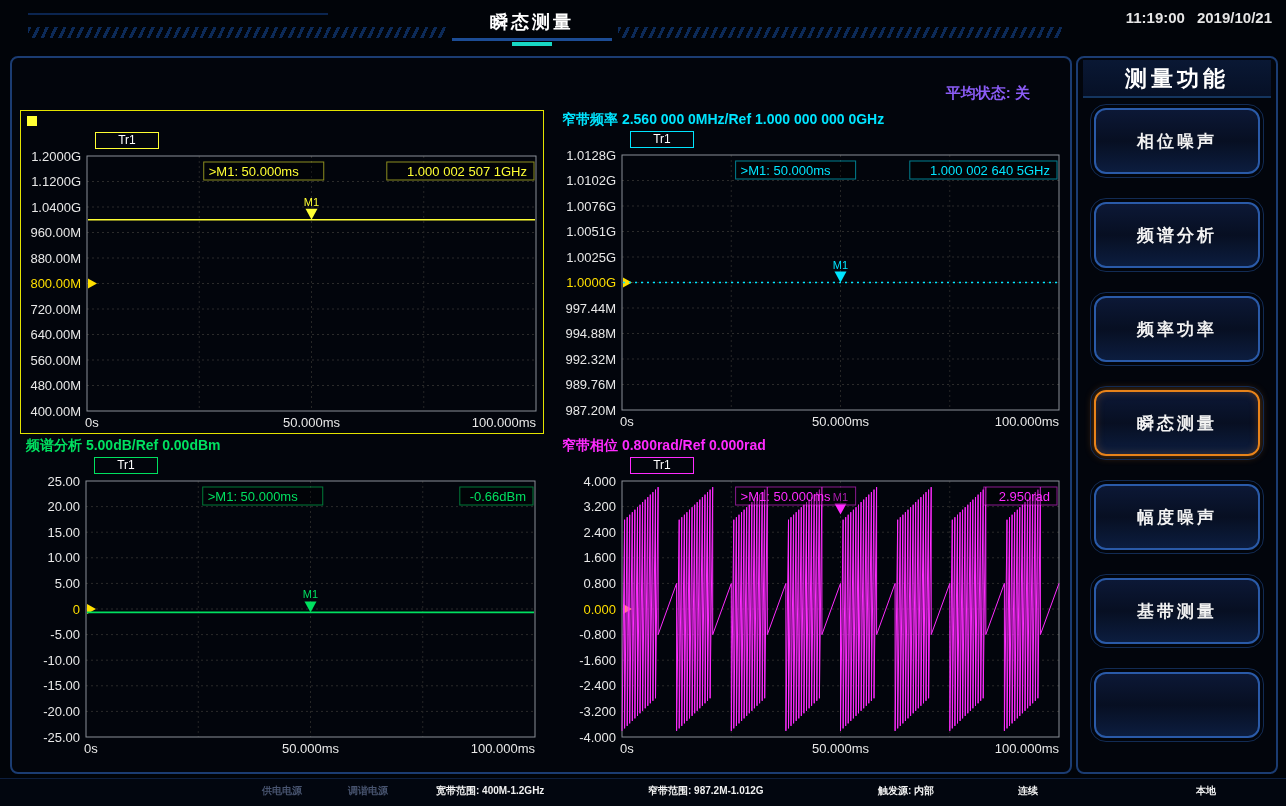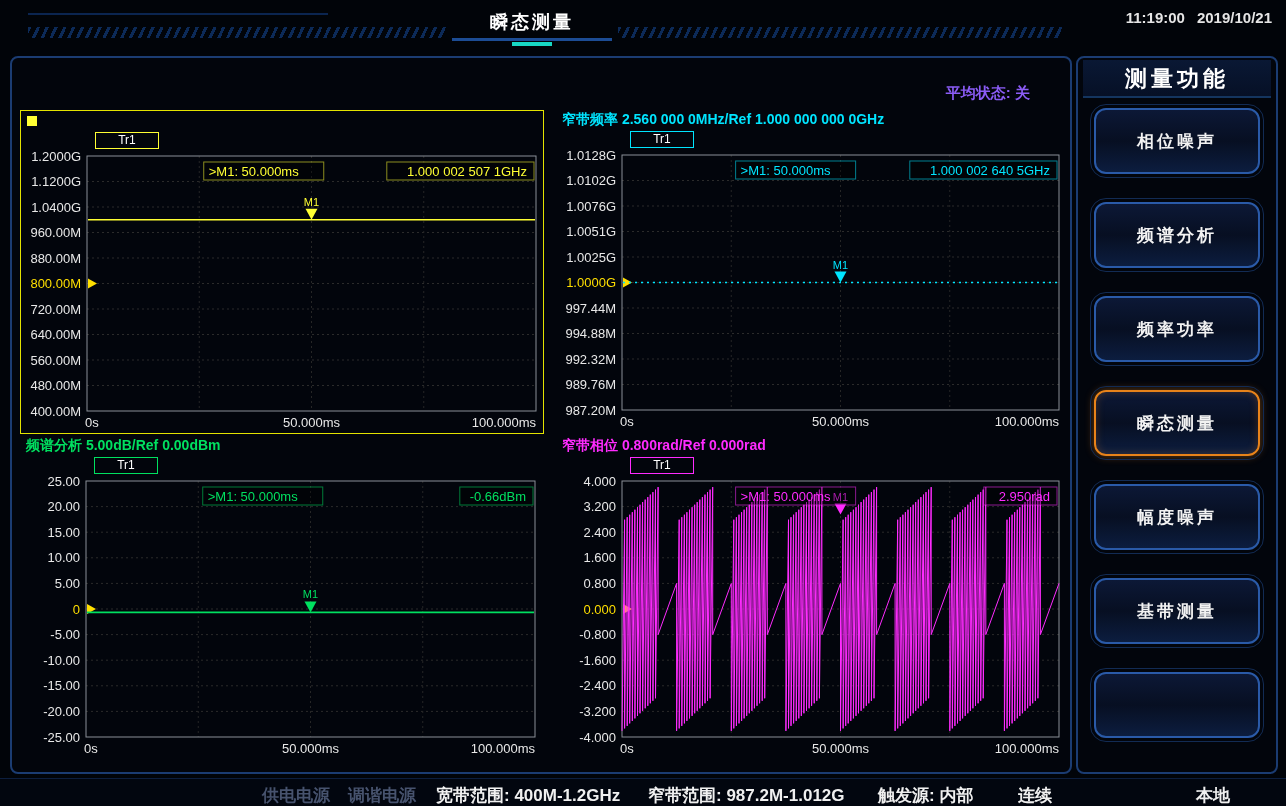--- a/index.html
+++ b/index.html
@@ -37,21 +37,21 @@
   #chartD{left:544px;top:378px;width:512px;height:326px;}
 
   
   #sidebar{position:absolute;left:1076px;top:56px;width:202px;height:718px;border:2px solid #1b3c72;border-radius:8px;background:#02050c;}
   .sb-header{position:absolute;left:5px;right:5px;top:2px;height:38px;line-height:38px;text-align:center;color:#ffffff;font-size:22px;font-weight:bold;letter-spacing:4px;background:linear-gradient(180deg,#0a1834,#061026);border-bottom:2px solid #14355f;}
   .sb-btn{position:absolute;left:16px;width:166px;height:66px;border:2px solid #2a5aa8;border-radius:12px;outline:1px solid #122b54;outline-offset:3px;background:linear-gradient(180deg,#0c1836 0%,#070f22 50%,#0c1d3f 100%);color:#f2f2f2;font-size:17px;font-weight:bold;letter-spacing:3px;display:flex;align-items:center;justify-content:center;cursor:pointer;}
   .sb-btn.active{border-color:#e8831a;box-shadow:0 0 10px rgba(232,131,26,.45), inset 0 0 8px rgba(232,131,26,.25);}
 
   
   #statusbar{position:absolute;left:0;top:778px;width:1286px;height:28px;background:#02060f;border-top:1px solid #0c1e3e;}
-  .st{position:absolute;top:5px;font-size:17px;font-weight:bold;color:#f0f0f0;white-space:nowrap;}
+  .st{position:absolute;top:5px;font-size:10px;font-weight:bold;color:#f0f0f0;white-space:nowrap;}
   .st.dim{color:#47536e;}
 </style>
 </head>
 <body>
 
 <div id="screen">
 
   <div id="hdr-topline"></div>
   <div id="hatch-left" class="hdr-hatch"></div>
   <div id="hdr-title">瞬态测量</div>

